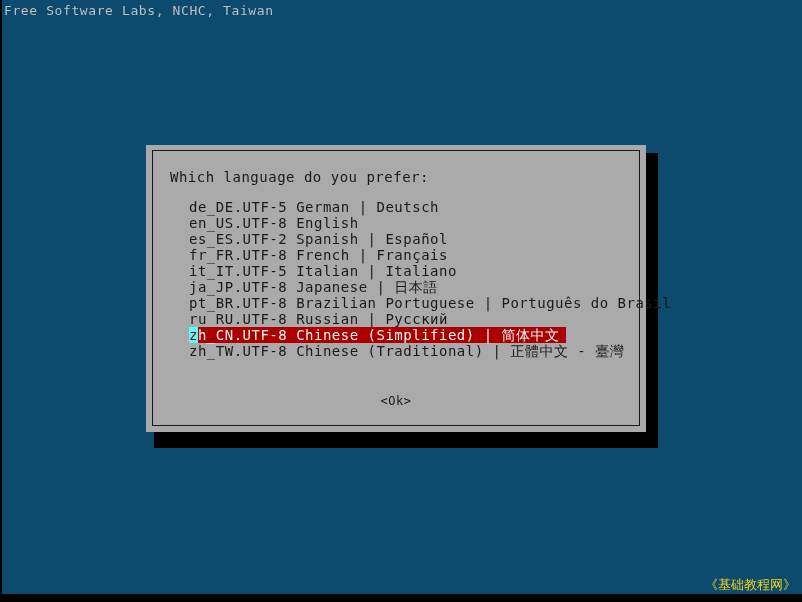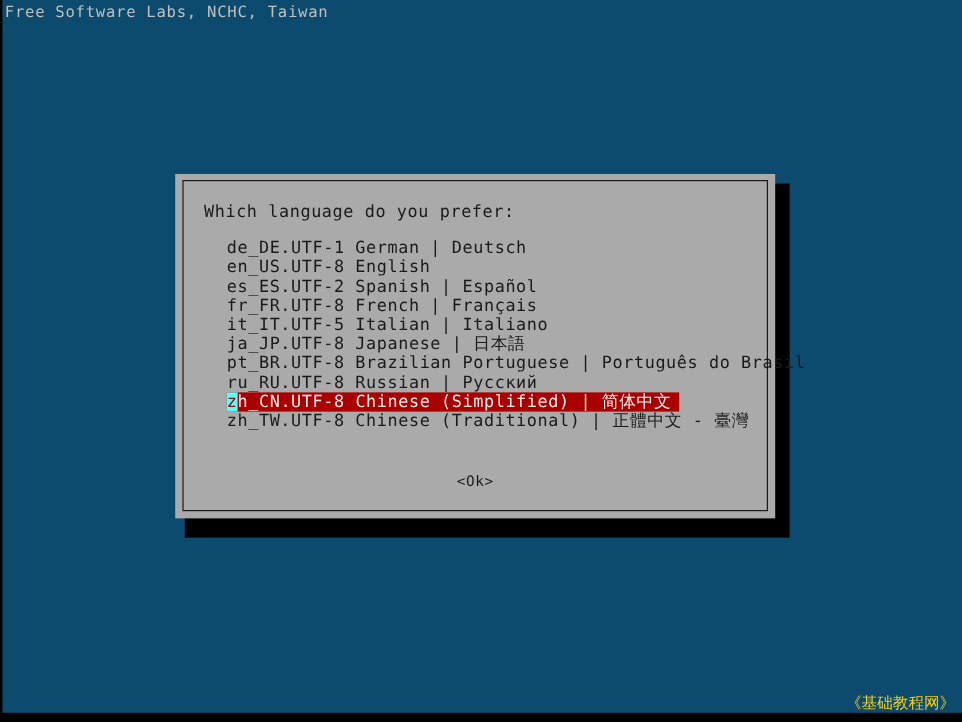--- a/index.html
+++ b/index.html
@@ -164,42 +164,42 @@
   }
 
   .watermark {
     position: absolute;
     right: 6px;
     top: 578px;
     font-size: 13px;
     line-height: 16px;
     color: #f0d020;
     white-space: pre;
-    font-family: Liberation Sans, sans-serif;
+    font-family: Liberation Mono, monospace;
   }
 </style>
 </head>
 <body>
 
 <div id="screen">
 
   <div class="edge-left"></div>
 
   <div class="banner">Free Software Labs, NCHC, Taiwan</div>
 
   <div class="dialog-shadow"></div>
 
   <div class="dialog">
     <div class="dialog-frame">
 
 
       <div class="prompt">Which language do you prefer:</div>
 
       <div class="lang-list" id="lang-list">
-          <div class="lang-row"><span class="rowtext">de_DE.UTF-1 German | Deutsch</span></div>
+          <div class="lang-row"><span class="rowtext">de_DE.UTF-5 German | Deutsch</span></div>
           <div class="lang-row"><span class="rowtext">en_US.UTF-8 English</span></div>
           <div class="lang-row"><span class="rowtext">es_ES.UTF-2 Spanish | Español</span></div>
           <div class="lang-row"><span class="rowtext">fr_FR.UTF-8 French | Français</span></div>
           <div class="lang-row"><span class="rowtext">it_IT.UTF-5 Italian | Italiano</span></div>
           <div class="lang-row"><span class="rowtext">ja_JP.UTF-8 Japanese | 日本語</span></div>
           <div class="lang-row"><span class="rowtext">pt_BR.UTF-8 Brazilian Portuguese | Português do Brasil</span></div>
           <div class="lang-row"><span class="rowtext">ru_RU.UTF-8 Russian | Русский</span></div>
           <div class="lang-row selected"><span class="hl"><span class="cursor">z</span><span class="rowtext">h_CN.UTF-8 Chinese (Simplified) | 简体中文</span></span></div>
           <div class="lang-row"><span class="rowtext">zh_TW.UTF-8 Chinese (Traditional) | 正體中文 - 臺灣</span></div>
         </div>

